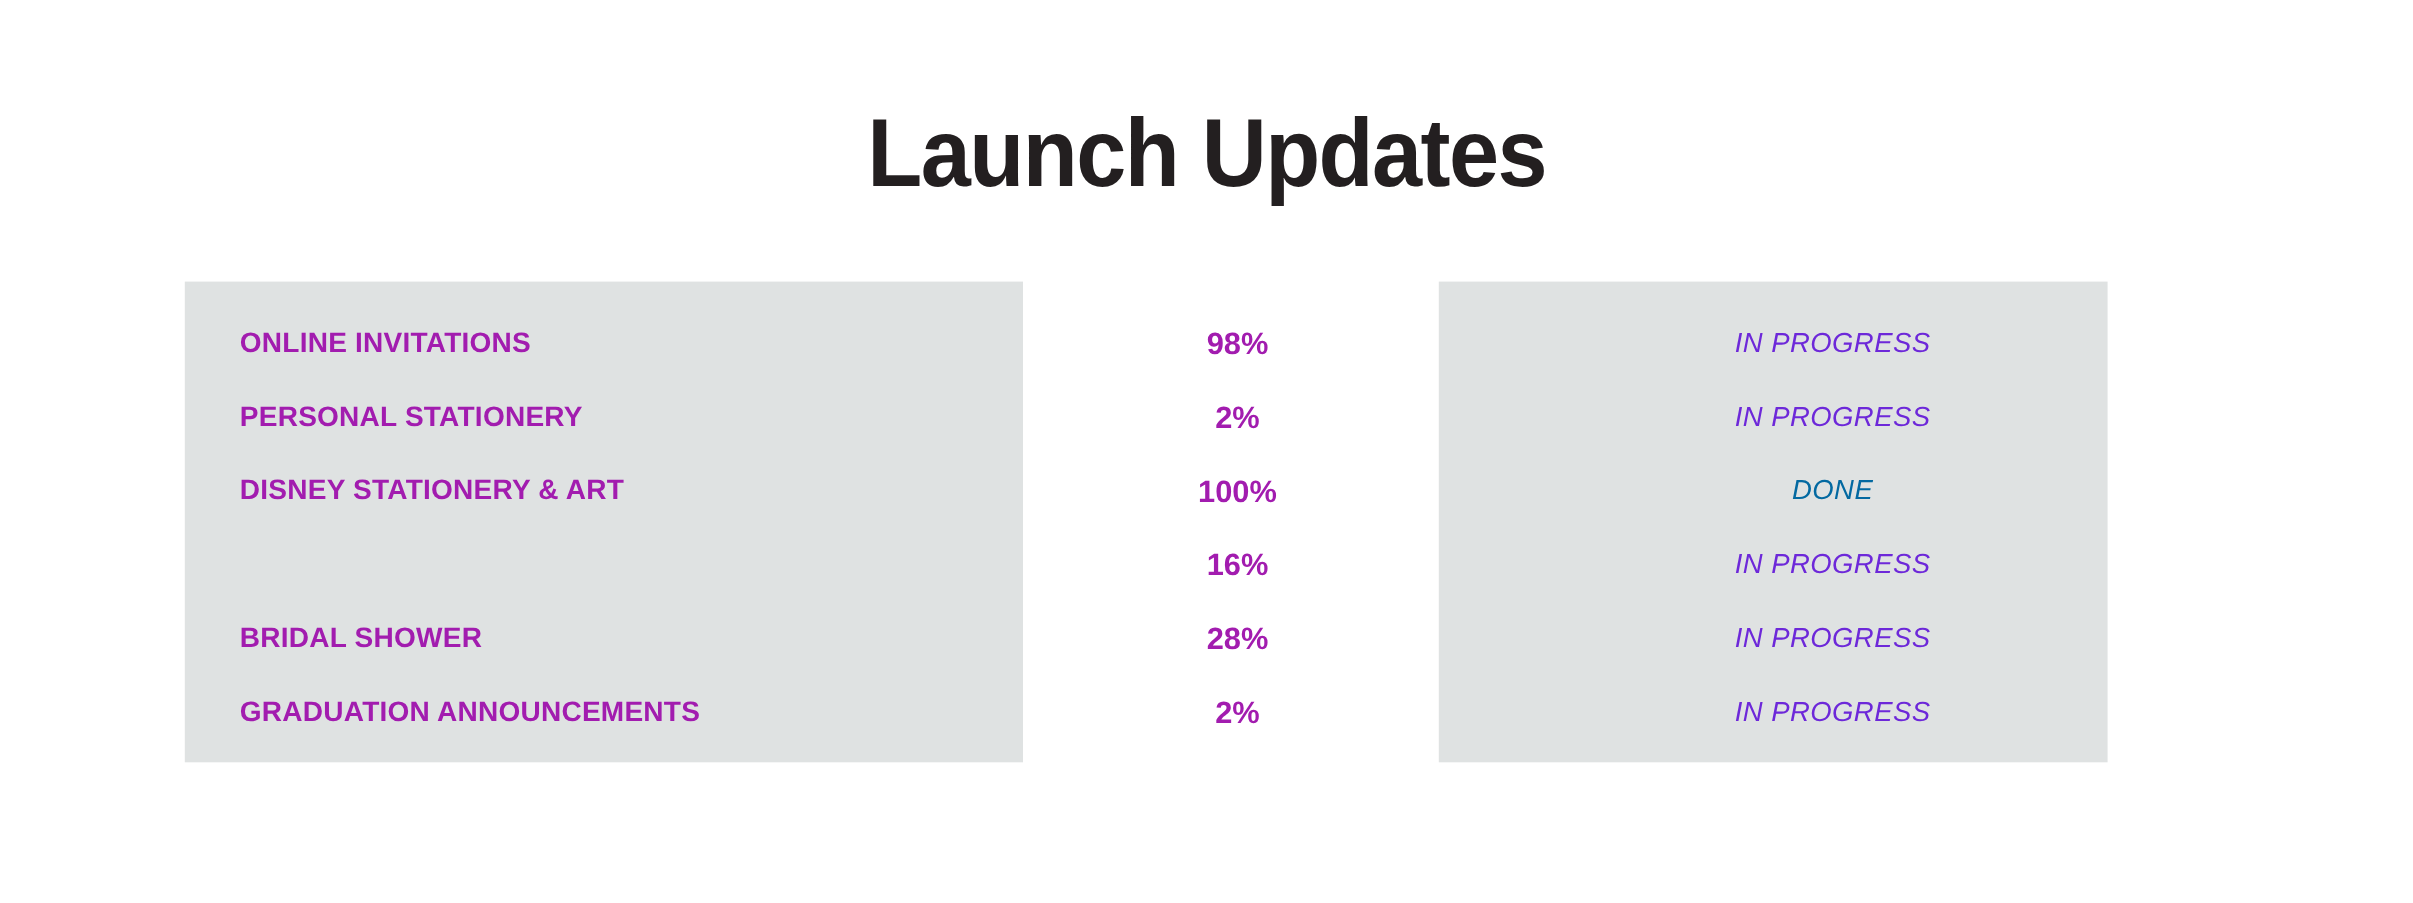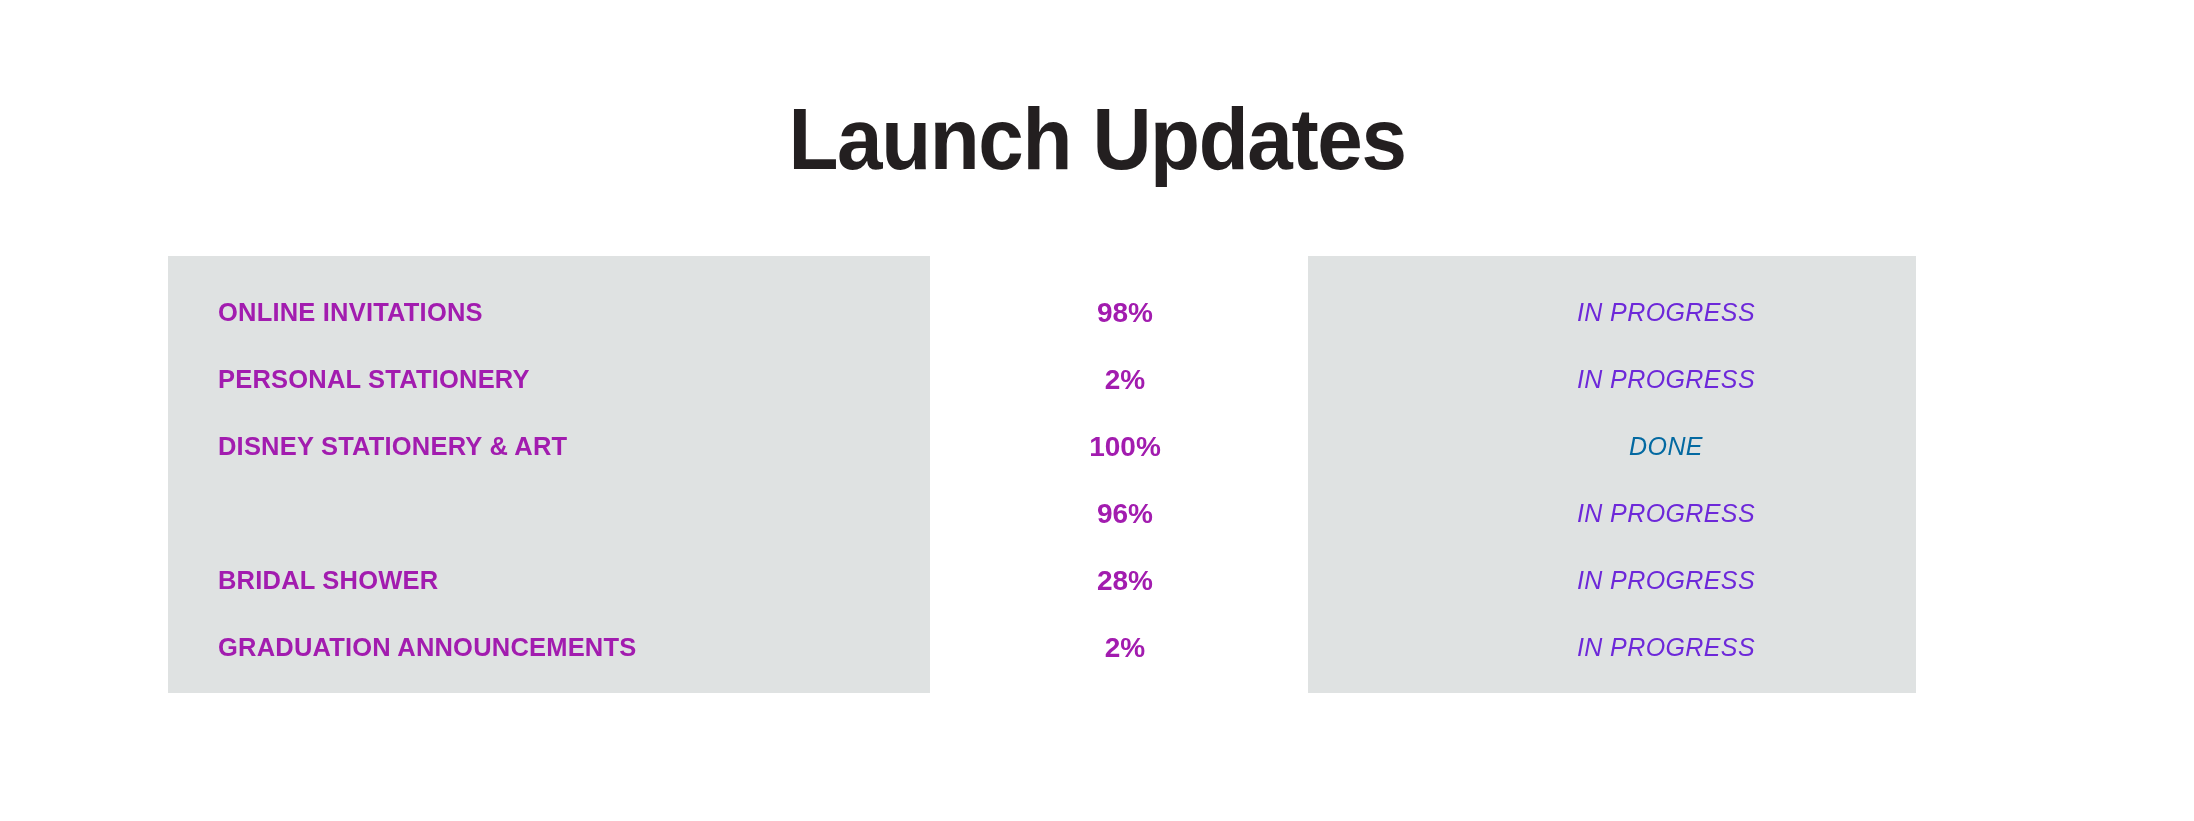--- a/index.html
+++ b/index.html
@@ -127,21 +127,21 @@
         <div class="cell cell-label">PERSONAL STATIONERY</div>
         <div class="cell cell-pct">2%</div>
         <div class="cell cell-status">IN PROGRESS</div>
       </div>
       <div class="row" style="top: 157px;">
         <div class="cell cell-label">DISNEY STATIONERY &amp; ART</div>
         <div class="cell cell-pct">100%</div>
         <div class="cell cell-status done">DONE</div>
       </div>
       <div class="row" style="top: 224px;">
-        <div class="cell cell-pct">96%</div>
+        <div class="cell cell-pct">16%</div>
         <div class="cell cell-status">IN PROGRESS</div>
       </div>
       <div class="row" style="top: 291px;">
         <div class="cell cell-label">BRIDAL SHOWER</div>
         <div class="cell cell-pct">28%</div>
         <div class="cell cell-status">IN PROGRESS</div>
       </div>
       <div class="row" style="top: 358px;">
         <div class="cell cell-label">GRADUATION ANNOUNCEMENTS</div>
         <div class="cell cell-pct">2%</div>

